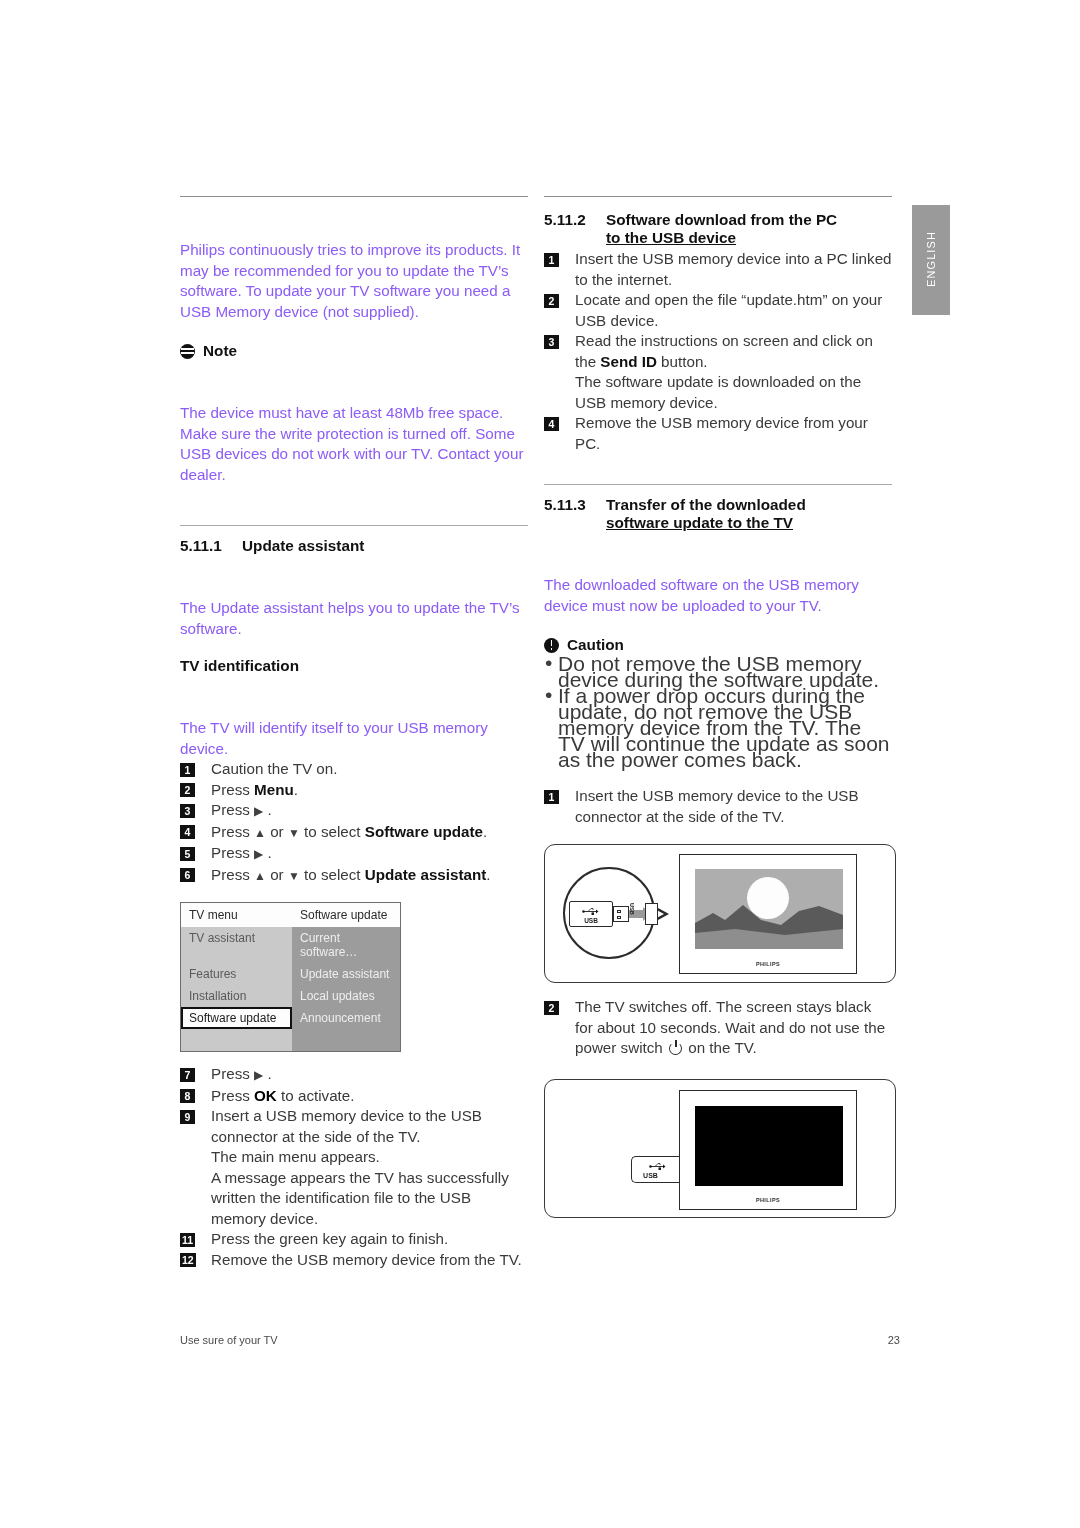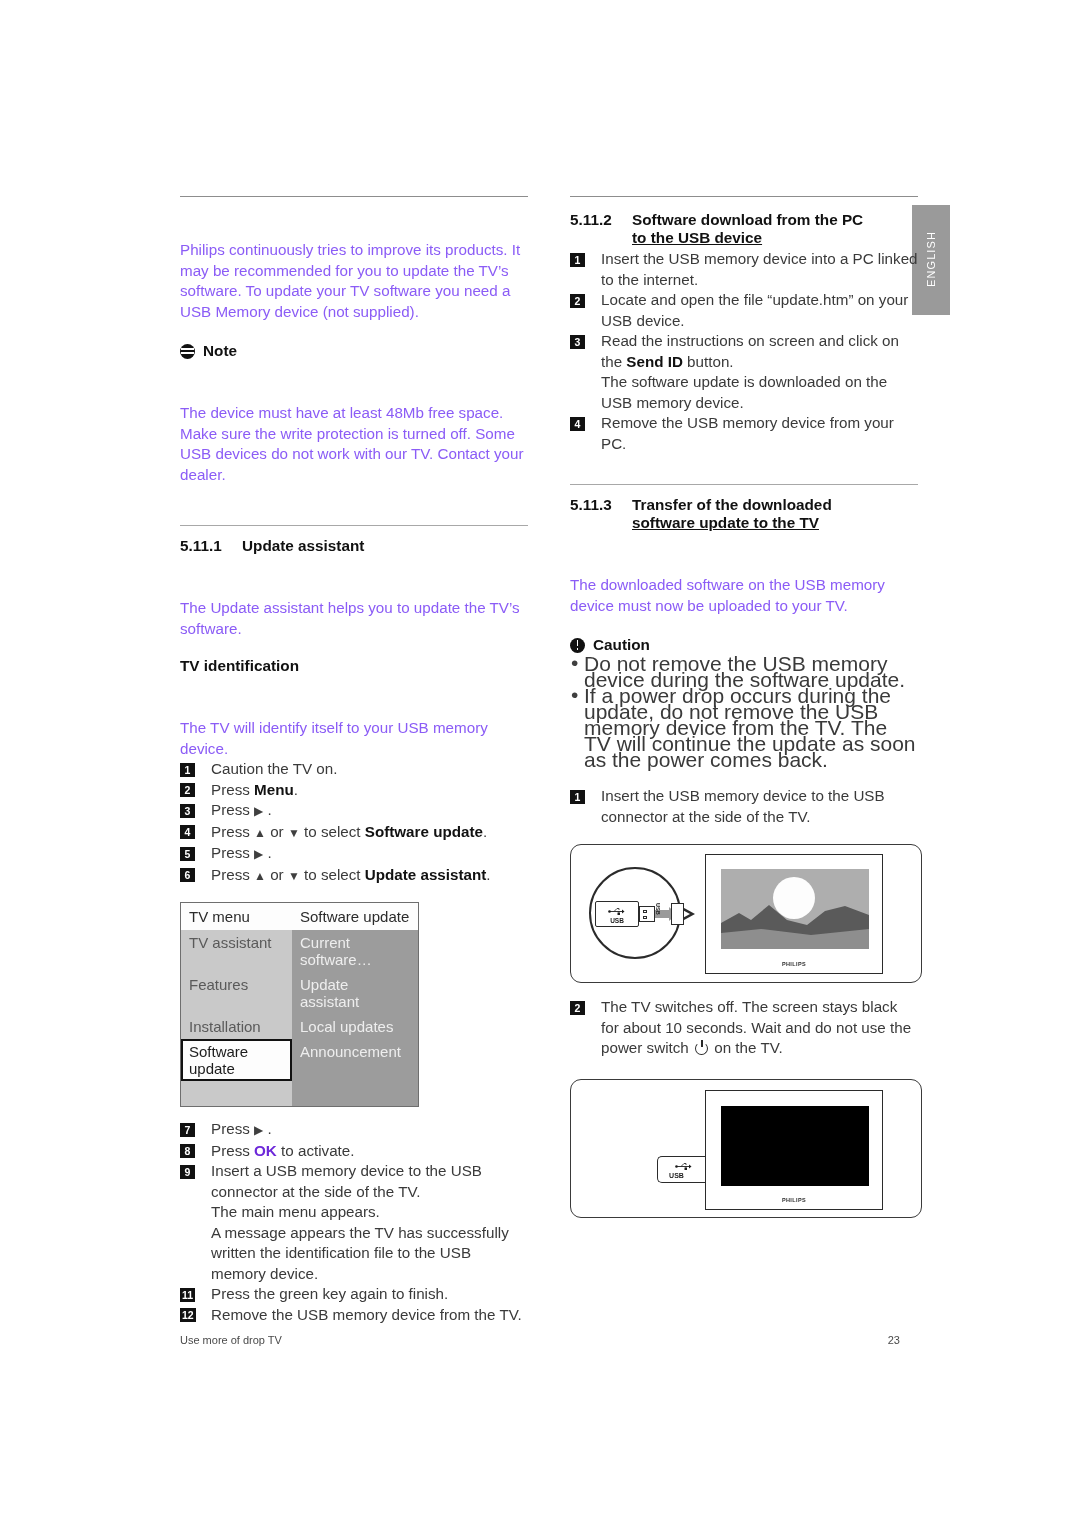--- a/index.html
+++ b/index.html
@@ -27,21 +27,21 @@
     width: 80px; text-align: center;
     color: #ffffff;
     font-size: 11px;
     letter-spacing: 1.1px;
     font-family: "Liberation Sans", sans-serif;
   }
 
   
   .col { position: absolute; top: 196px; width: 348px; }
   .col-left  { left: 180px; }
-  .col-right { left: 570px; }
+  .col-right { left: 544px; }
 
   .rule { height: 1px; background: #8d8d8d; width: 100%; }
   .rule-thin { height: 1px; background: #a8a8a8; width: 100%; }
 
   h1.chapter {
     font-size: 26px; font-weight: bold; color: #1a1a1a;
     margin: 13px 0 20px 0; letter-spacing: -0.2px;
   }
   h1.chapter .num { display: inline-block; width: 68px; }
 
@@ -122,23 +122,23 @@
     position: relative; vertical-align: -2px; margin: 0 2px;
     border-top-color: transparent;
   }
   .power-glyph::after {
     content: ""; position: absolute; left: 50%; margin-left: -1px; top: -3px;
     width: 2px; height: 7px; background: #2a2a2a;
   }
 
   
   .tvmenu {
-    margin-top: 16px; width: 239px;
+    margin-top: 16px; width: 221px;
     border: 1px solid #6e6e6e; background: #3b82f6;
-    font-size: 15px; color: #2b2b2b;
+    font-size: 12px; color: #2b2b2b;
   }
   .tvmenu-row { display: flex; }
   .tvmenu-head { background: #fdfdfd; }
   .tvmenu-head .c1, .tvmenu-head .c2 { padding: 5px 7px 5px 8px; color: #2b2b2b; }
   .tvmenu .c1 { width: 111px; flex: 0 0 111px; }
   .tvmenu .c2 { flex: 1 1 auto; }
   .tvmenu-body .c1 { background: #c9c9c9; color: #5a5a5a; padding: 4px 7px 4px 8px; }
   .tvmenu-body .c2 { background: #9c9c9c; color: #eeeeee; padding: 4px 7px 4px 8px; }
   .tvmenu-body .c1.sel {
     background: #fdfdfd; color: #1c1c1c;
@@ -314,21 +314,21 @@
           <div class="tvmenu-row">
             <div class="c1 empty">&nbsp;</div>
             <div class="c2 empty">&nbsp;</div>
           </div>
         </div>
     </div>
 
     <div style="height:12px"></div>
     <ol class="steps" id="steps-left-2">
         <li><span class="stepnum">7</span><span>Press </span><span class="arrow-r">▶</span><span> .</span></li>
-        <li><span class="stepnum">8</span><span>Press </span><span class="kw" style="font-weight: bold; color: #6d28d9;">OK</span><span> to activate.</span></li>
+        <li><span class="stepnum">8</span><span>Press </span><span class="kw" style="font-weight: bold; color: #000000;">OK</span><span> to activate.</span></li>
         <li><span class="stepnum">9</span><span>Insert a USB memory device to the USB connector at the side of the TV.</span></li>
         <div class="cont-line">The main menu appears.</div>
         <div class="cont-line">A message appears the TV has successfully written the identification file to the USB memory device.</div>
         <li><span class="stepnum">11</span><span>Press the green key again to finish.</span></li>
         <li><span class="stepnum">12</span><span>Remove the USB memory device from the TV.</span></li>
       </ol>
 
   </div>
 
   <div class="col col-right">
@@ -433,17 +433,17 @@
       </div>
       <div class="tvset tv2">
         <div class="screen"></div>
         <div class="brand">PHILIPS</div>
       </div>
     </div>
 
   </div>
 
   <div class="footer">
-    <span>Use more of drop TV</span>
+    <span>Use sure of your TV</span>
     <span>23</span>
   </div>
 
 </div>
 
 </body></html>

